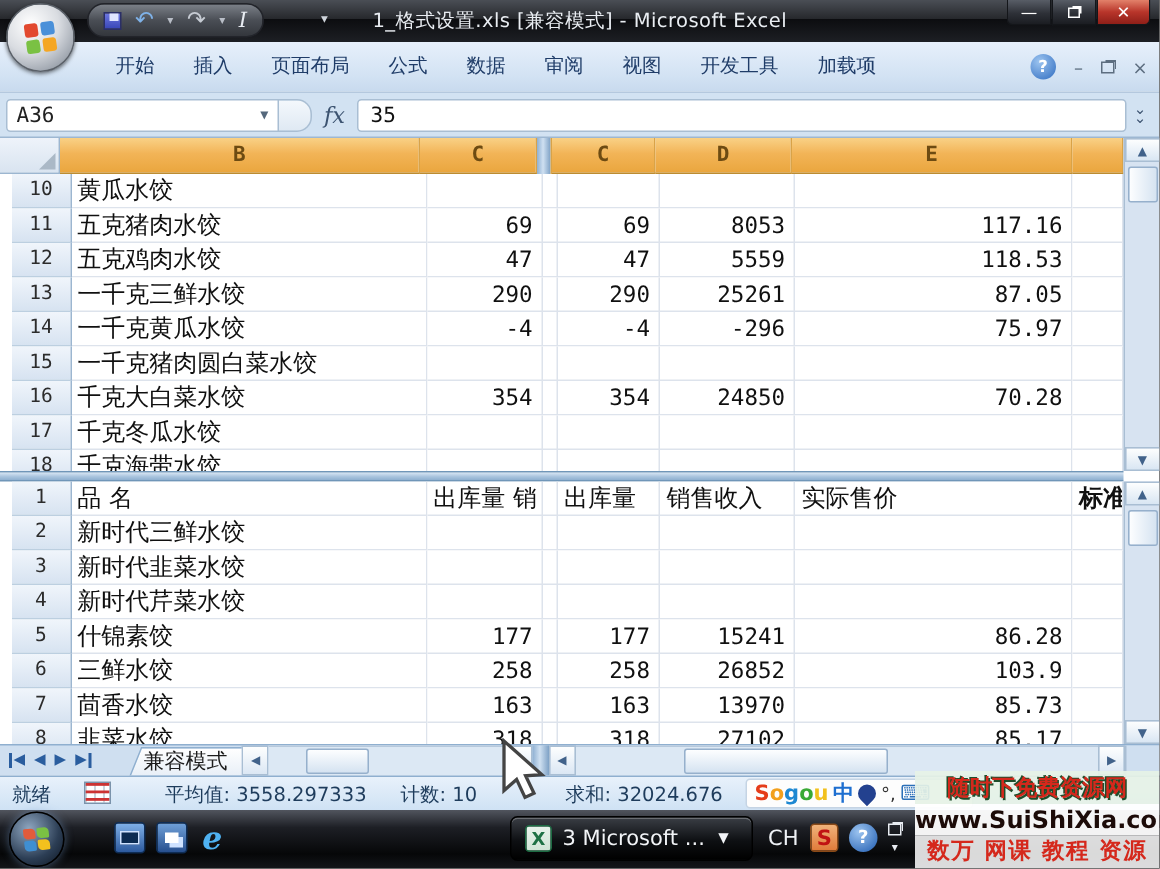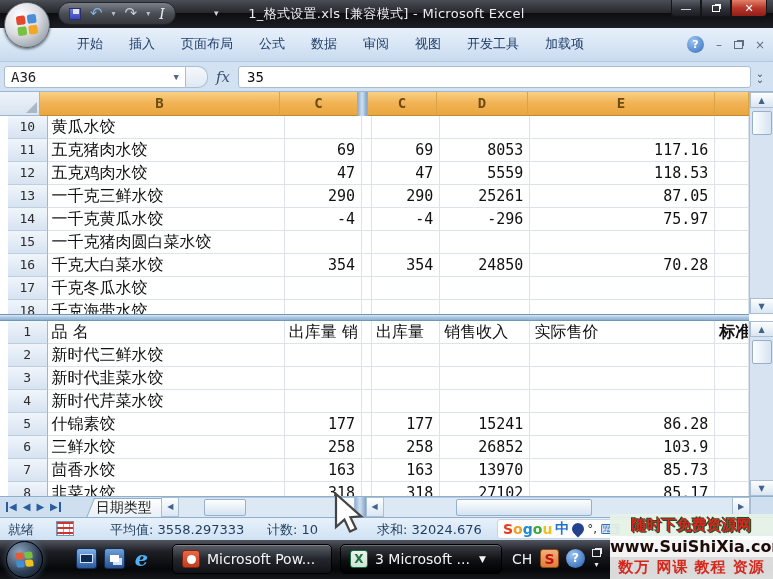--- a/index.html
+++ b/index.html
@@ -405,21 +405,21 @@
 
     <div class="bbar">
       <div class="navs">
         <span style="border-left:2px solid #2a5d9e;padding-left:1px">◀</span>
         <span>◀</span>
         <span>▶</span>
         <span style="border-right:2px solid #2a5d9e;padding-right:1px">▶</span>
       </div>
       <div class="sheettab">
         <div class="tabbg"></div>
-        <div class="tabtxt">日期类型</div>
+        <div class="tabtxt">兼容模式</div>
       </div>
       <div class="hbtn">◀</div>
       <div class="htrack" style="width:158px">
         <div class="hthumb" style="left:25px;width:42px"></div>
       </div>
       <div class="hbtn">▶</div>
       <div class="notch"></div>
       <div class="hbtn">◀</div>
       <div class="htrack" style="width:350px">
         <div class="hthumb" style="left:72px;width:136px"></div>
@@ -466,24 +466,20 @@
           <i style="background:#f2c11e"></i>
       </div>
     </div>
     <div class="ql ql-desktop">
         <i></i>
       </div>
     <div class="ql ql-switch">
         <i></i>
       </div>
     <div class="ql ql-ie">e</div>
-    <div class="taskbtn tb-ppt">
-      <span class="ppt-ico"></span>
-      <span>Microsoft Pow...</span>
-    </div>
     <div class="taskbtn tb-xls active">
       <span class="xls-ico">X</span>
       <span>3 Microsoft ...</span>
       <span class="tb-dd">▼</span>
     </div>
     <span class="tray-ch">CH</span>
     <span class="tray-sogou">S</span>
     <span class="tray-help">?</span>
     <span class="tray-lang"><span class="gr"></span><span class="dd2">▾</span></span>
   </div>

